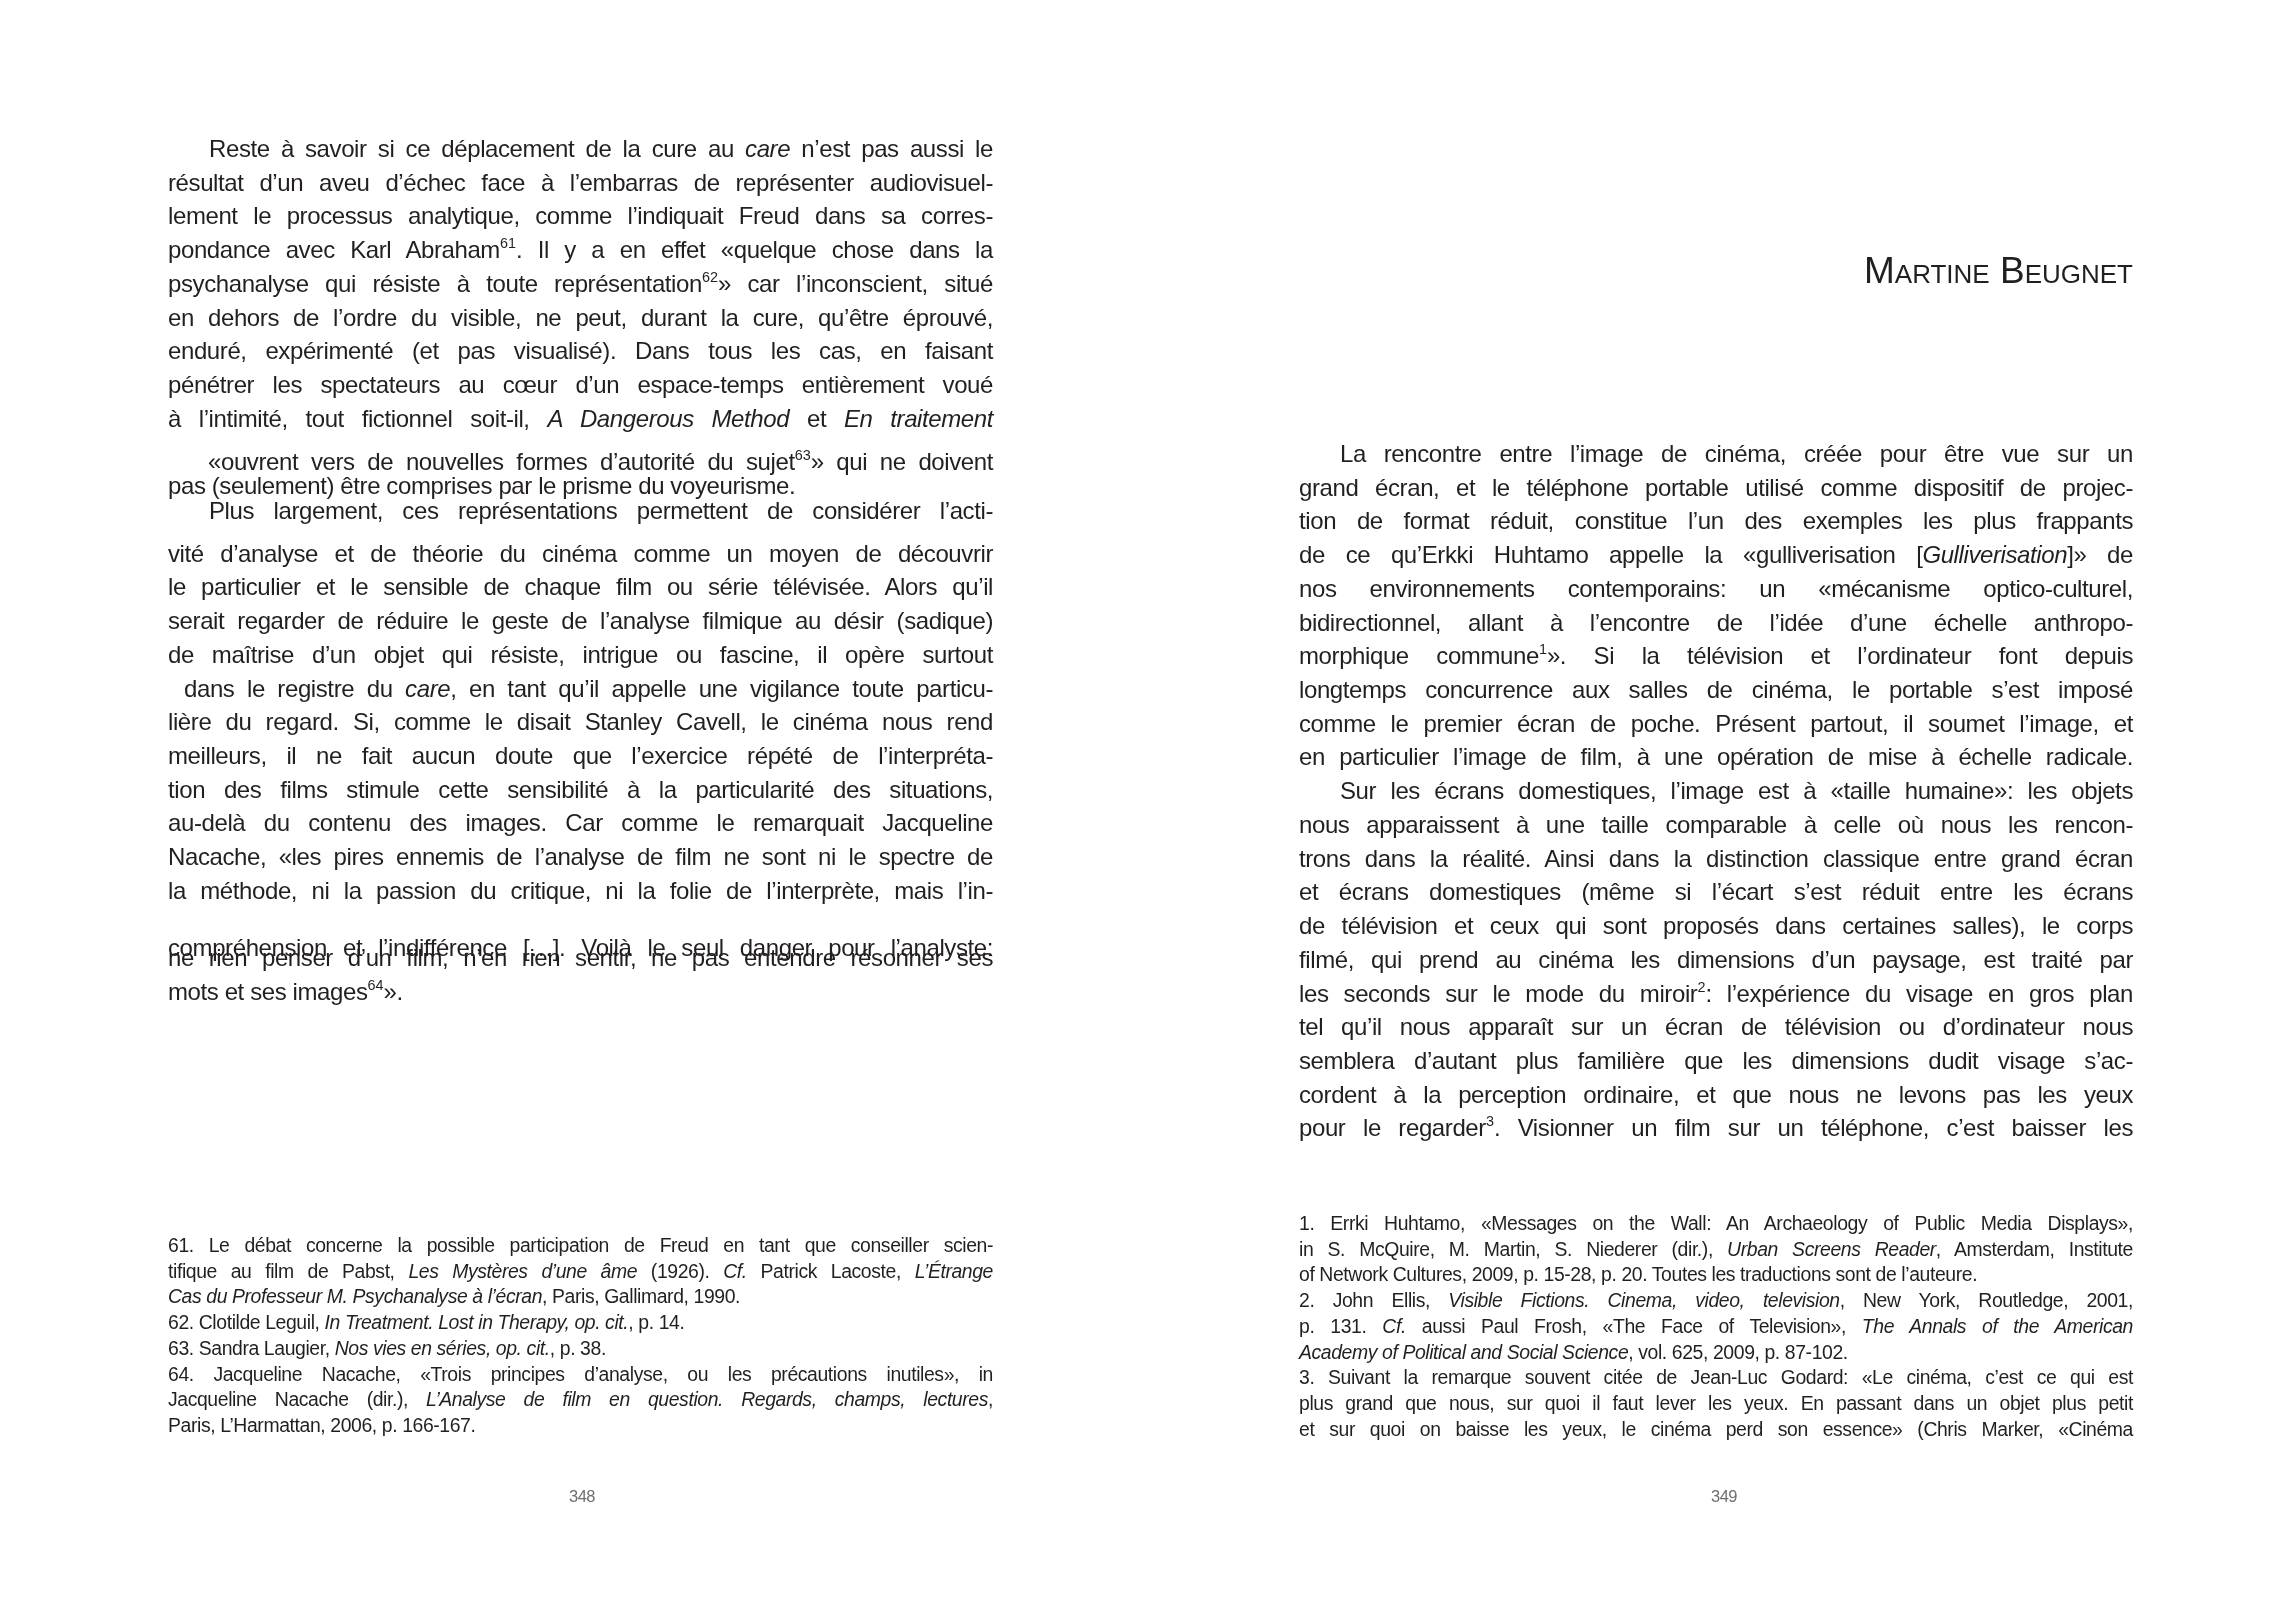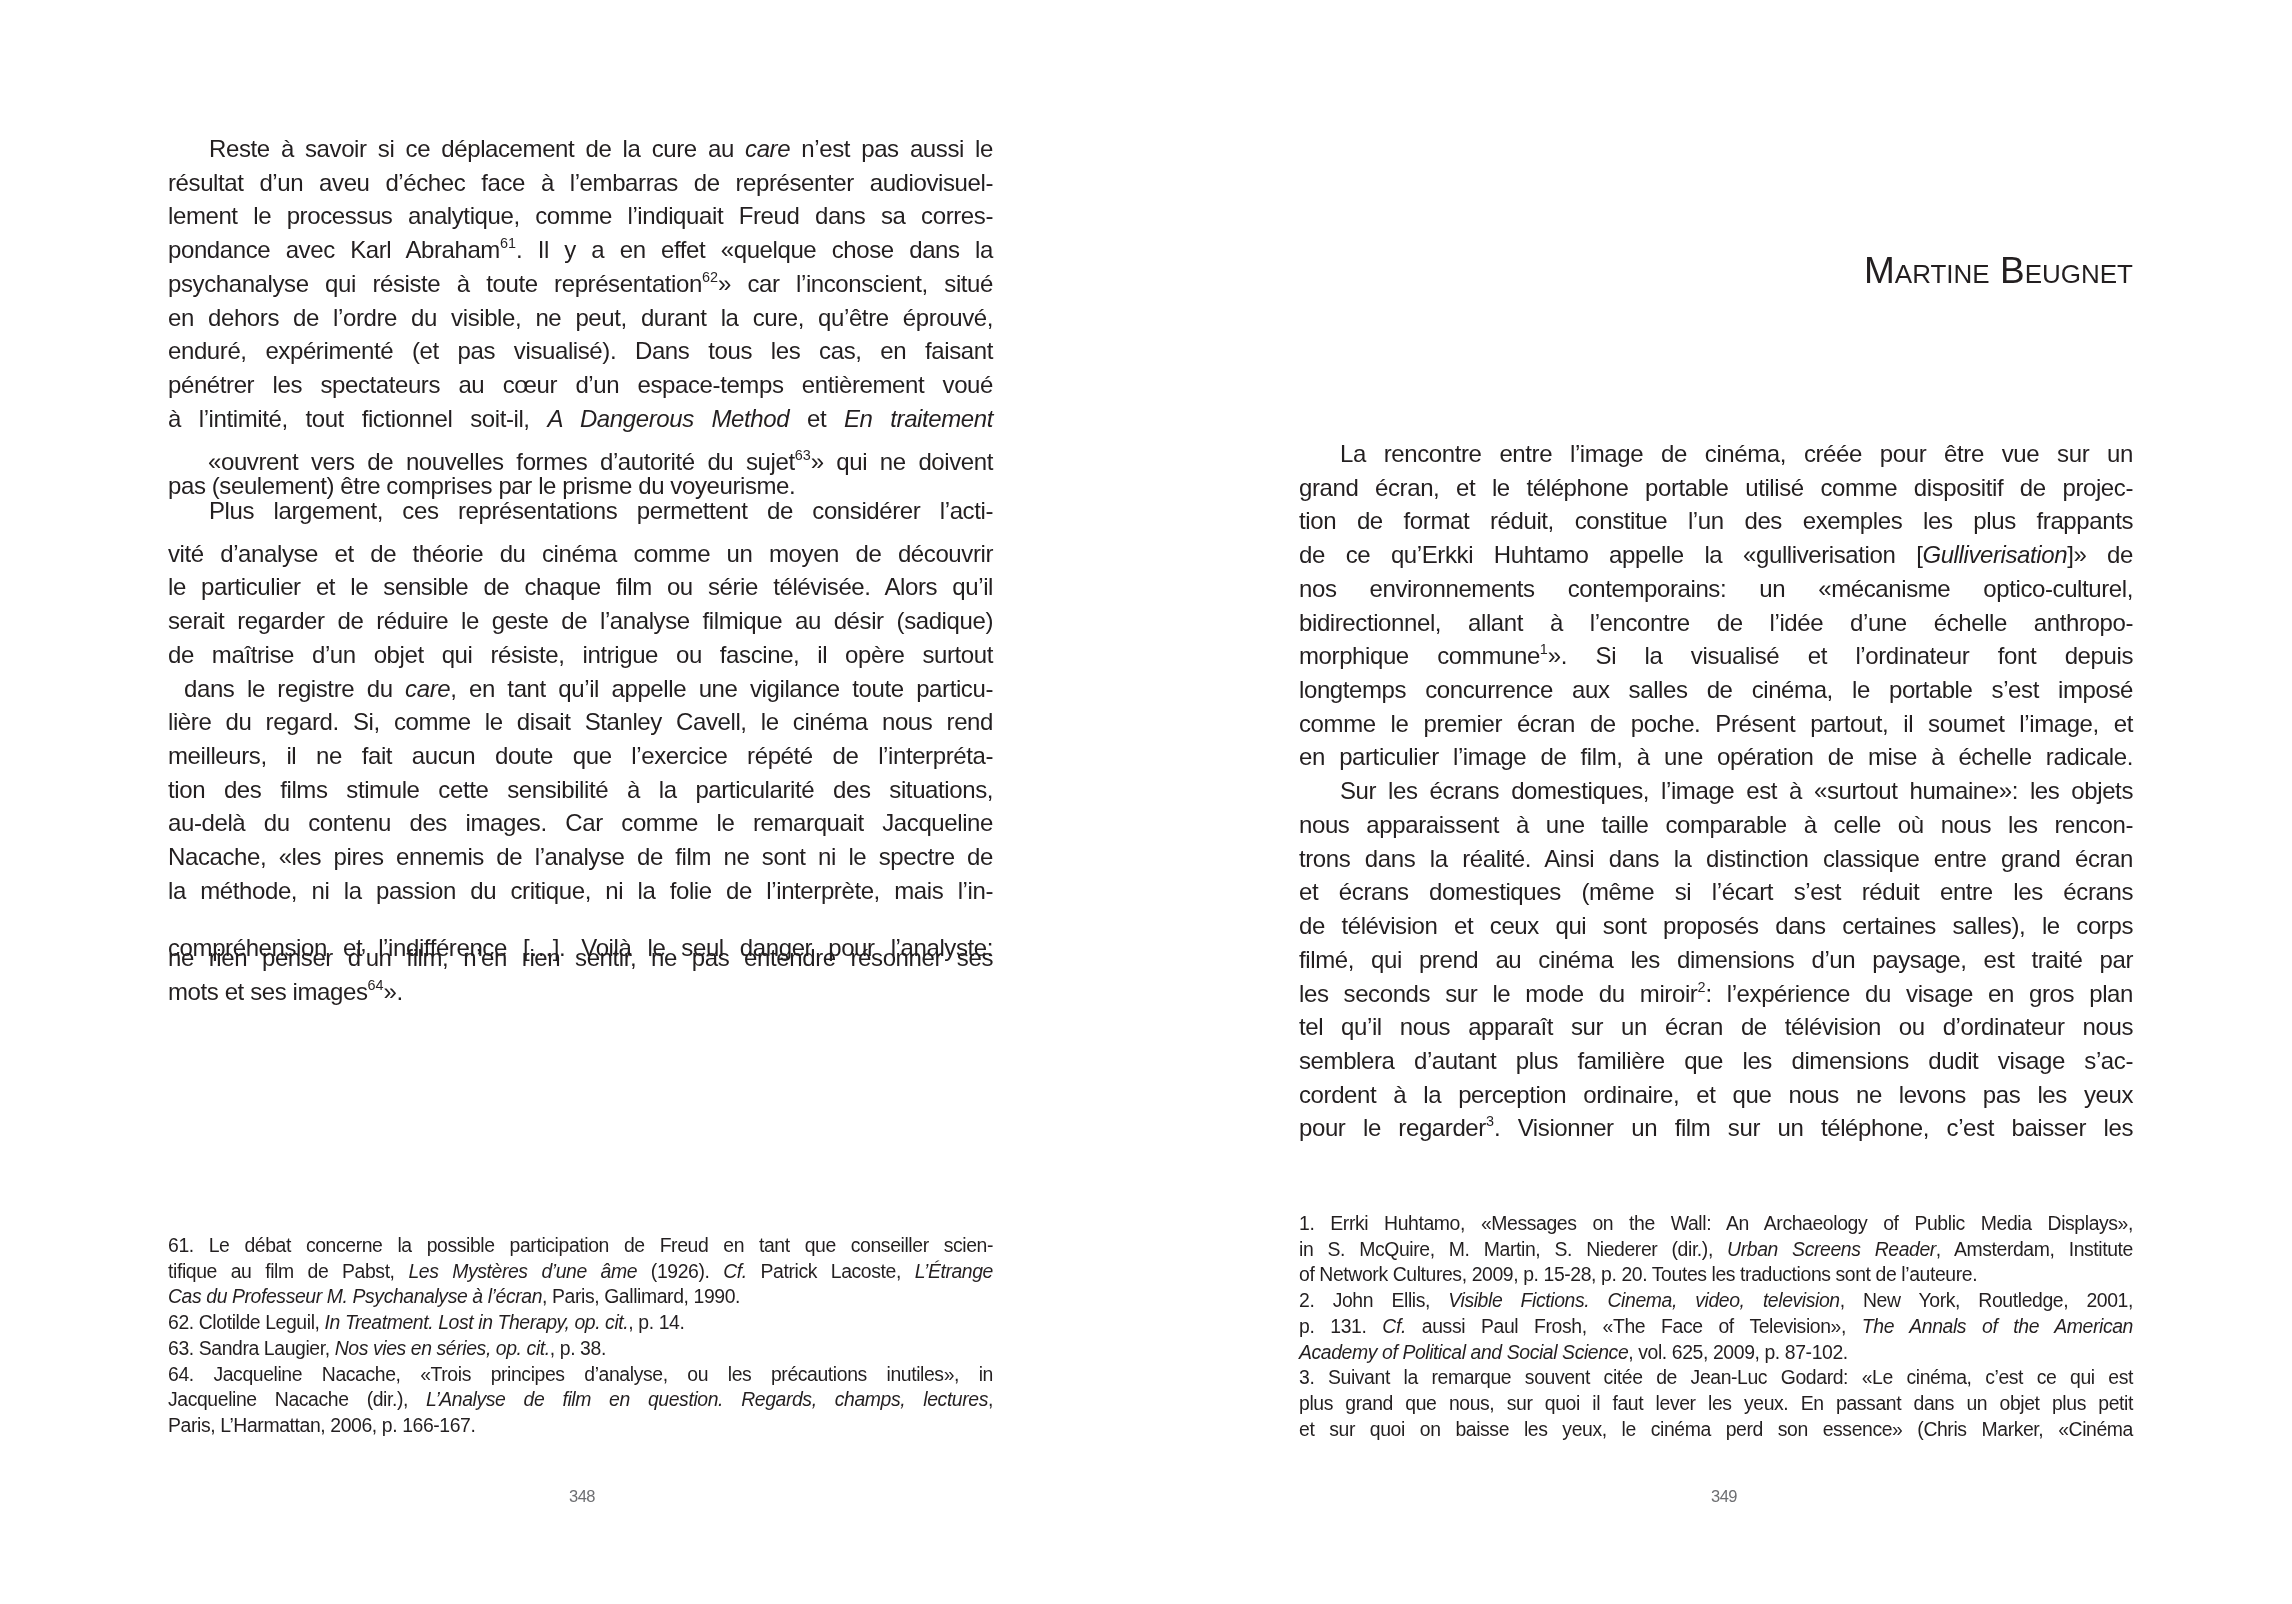--- a/index.html
+++ b/index.html
@@ -71,25 +71,25 @@
 <div class="page page-right">
   <div class="author" style="right:159px; top:250px;">Martine Beugnet</div>
 
   <div class="col body-col" style="left:153px; top:437px; width:834px;">
       <div class="line j indent" style="top: 0px;"><span>La rencontre entre l’image de cinéma, créée pour être vue sur un</span></div>
       <div class="line j" style="top: 34px;"><span>grand écran, et le téléphone portable utilisé comme dispositif de projec-</span></div>
       <div class="line j" style="top: 67px;"><span>tion de format réduit, constitue l’un des exemples les plus frappants</span></div>
       <div class="line j" style="top: 101px;"><span>de ce qu’Erkki Huhtamo appelle la «gulliverisation [</span><span class="i">Gulliverisation</span><span>]» de</span></div>
       <div class="line j" style="top: 135px;"><span>nos environnements contemporains: un «mécanisme optico-culturel,</span></div>
       <div class="line j" style="top: 169px;"><span>bidirectionnel, allant à l’encontre de l’idée d’une échelle anthropo-</span></div>
-      <div class="line j" style="top: 202px;"><span>morphique commune</span><sup>1</sup><span>». Si la visualisé et l’ordinateur font depuis</span></div>
+      <div class="line j" style="top: 202px;"><span>morphique commune</span><sup>1</sup><span>». Si la télévision et l’ordinateur font depuis</span></div>
       <div class="line j" style="top: 236px;"><span>longtemps concurrence aux salles de cinéma, le portable s’est imposé</span></div>
       <div class="line j" style="top: 270px;"><span>comme le premier écran de poche. Présent partout, il soumet l’image, et</span></div>
       <div class="line j" style="top: 303px;"><span>en particulier l’image de film, à une opération de mise à échelle radicale.</span></div>
-      <div class="line j indent" style="top: 337px;"><span>Sur les écrans domestiques, l’image est à «surtout humaine»: les objets</span></div>
+      <div class="line j indent" style="top: 337px;"><span>Sur les écrans domestiques, l’image est à «taille humaine»: les objets</span></div>
       <div class="line j" style="top: 371px;"><span>nous apparaissent à une taille comparable à celle où nous les rencon-</span></div>
       <div class="line j" style="top: 405px;"><span>trons dans la réalité. Ainsi dans la distinction classique entre grand écran</span></div>
       <div class="line j" style="top: 438px;"><span>et écrans domestiques (même si l’écart s’est réduit entre les écrans</span></div>
       <div class="line j" style="top: 472px;"><span>de télévision et ceux qui sont proposés dans certaines salles), le corps</span></div>
       <div class="line j" style="top: 506px;"><span>filmé, qui prend au cinéma les dimensions d’un paysage, est traité par</span></div>
       <div class="line j" style="top: 540px;"><span>les seconds sur le mode du miroir</span><sup>2</sup><span>: l’expérience du visage en gros plan</span></div>
       <div class="line j" style="top: 573px;"><span>tel qu’il nous apparaît sur un écran de télévision ou d’ordinateur nous</span></div>
       <div class="line j" style="top: 607px;"><span>semblera d’autant plus familière que les dimensions dudit visage s’ac-</span></div>
       <div class="line j" style="top: 641px;"><span>cordent à la perception ordinaire, et que nous ne levons pas les yeux</span></div>
       <div class="line j" style="top: 674px;"><span>pour le regarder</span><sup>3</sup><span>. Visionner un film sur un téléphone, c’est baisser les</span></div>

